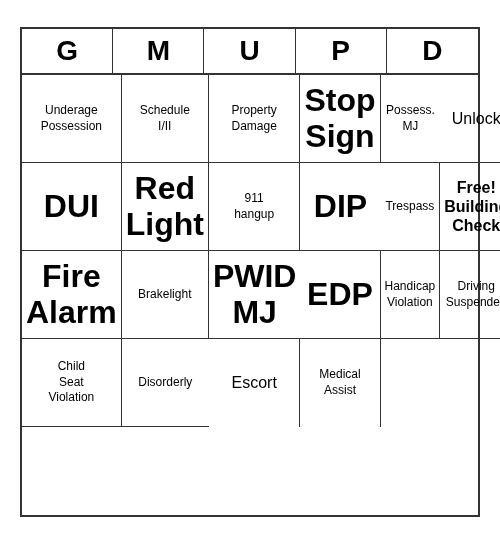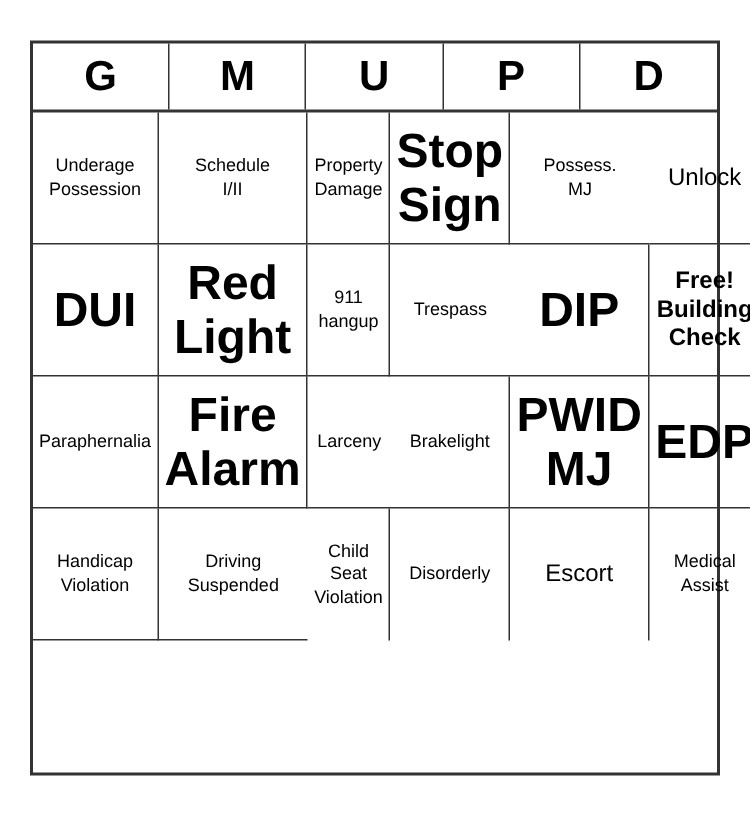--- a/index.html
+++ b/index.html
@@ -86,26 +86,24 @@
   <div class="grid">
   <div class="cell ">Underage<br>Possession</div>
       <div class="cell ">Schedule<br>I/II</div>
       <div class="cell ">Property<br>Damage</div>
       <div class="cell large">Stop<br>Sign</div>
       <div class="cell ">Possess.<br>MJ</div>
       <div class="cell medium">Unlock</div>
       <div class="cell large">DUI</div>
       <div class="cell large">Red<br>Light</div>
       <div class="cell ">911<br>hangup</div>
+      <div class="cell large">DIP</div>
       <div class="cell ">Trespass</div>
-      <div class="cell large">DIP</div>
       <div class="cell medium-sm">Free!<br>Building<br>Check</div>
-      <div class="cell ">Paraphernalia</div>
       <div class="cell large">Fire<br>Alarm</div>
-      <div class="cell ">Larceny</div>
       <div class="cell ">Brakelight</div>
       <div class="cell large">PWID<br>MJ</div>
       <div class="cell large">EDP</div>
       <div class="cell ">Handicap<br>Violation</div>
       <div class="cell ">Driving<br>Suspended</div>
       <div class="cell ">Child<br>Seat<br>Violation</div>
       <div class="cell ">Disorderly</div>
       <div class="cell medium">Escort</div>
       <div class="cell ">Medical<br>Assist</div>
     </div>

